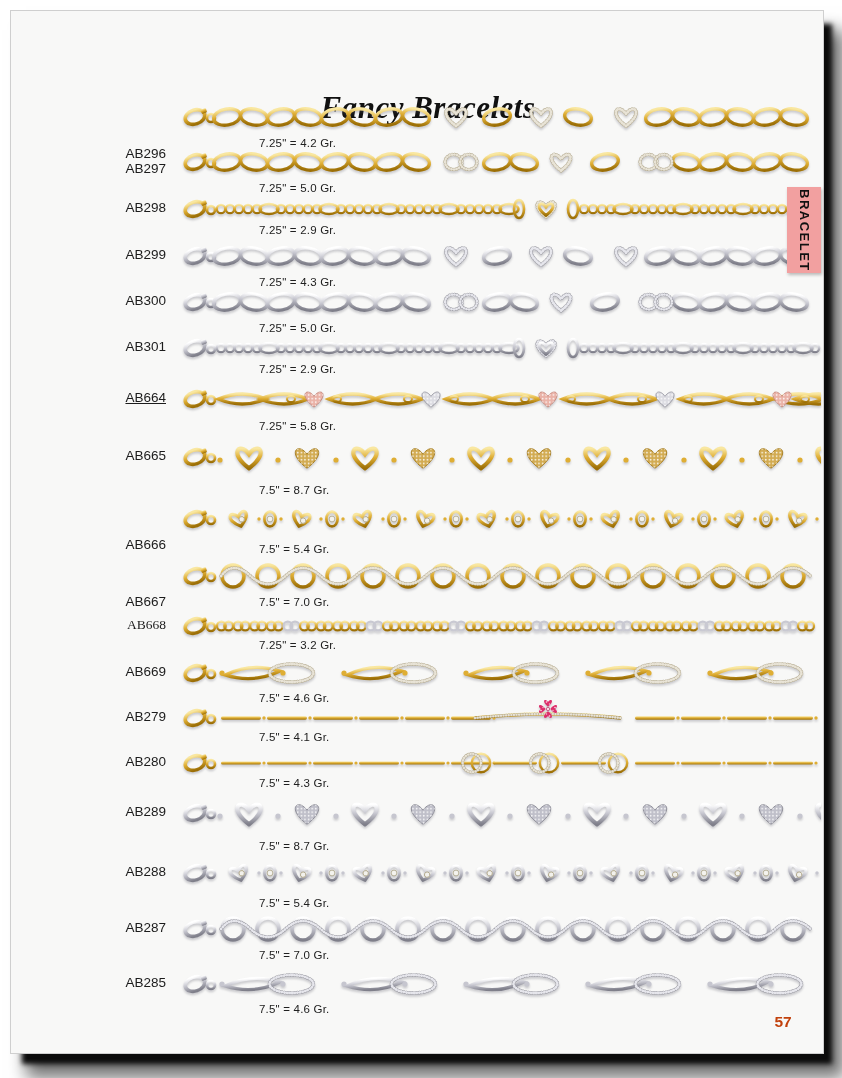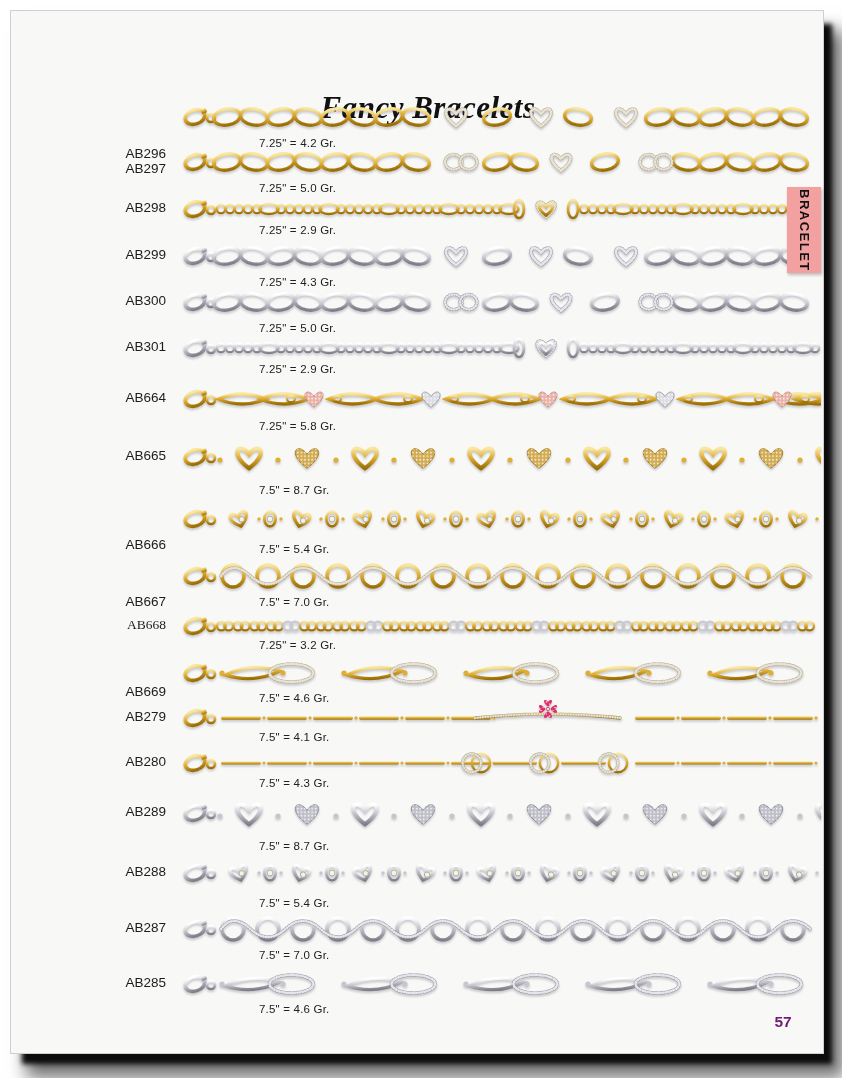--- a/index.html
+++ b/index.html
@@ -15,21 +15,21 @@
         font-size:13.5px;color:#1c1c1c;}
   .spec{position:absolute;left:248px;font-size:11.5px;letter-spacing:0.2px;color:#202020;}
   .blet{position:absolute;left:170px;width:640px;}
   .blet svg{display:block;filter:drop-shadow(0 2.5px 1px rgba(80,80,95,0.28));}
   .side-tab{position:absolute;left:776px;top:176px;width:34px;height:86px;
             display:flex;align-items:center;justify-content:center;
             box-shadow:1px 2px 3px rgba(0,0,0,0.25);}
   .side-tab span{writing-mode:vertical-rl;font-weight:bold;font-size:13px;
                  letter-spacing:1.5px;color:#111;}
   .page-num{position:absolute;left:752px;top:1002px;width:40px;text-align:center;
-            font-weight:bold;font-size:15.5px;color:#701a75;}
+            font-weight:bold;font-size:15.5px;color:#c2410c;}
 </style>
 </head>
 <body>
 
 <div class="page" style="background: rgb(248, 248, 247);">
   <h1 class="title">Fancy Bracelets</h1>
   <div id="rows">
       <div>
         <div class="code" style="top: 97px; margin-top: 38px;">AB296</div>
         <div class="blet" style="top: 87px;">
@@ -364,21 +364,21 @@
             <ellipse cx="338" cy="14" rx="5" ry="9" fill="none" stroke="url(#AB301-g)" stroke-width="2.6"></ellipse>
             <ellipse cx="392" cy="14" rx="5" ry="9" fill="none" stroke="url(#AB301-g)" stroke-width="2.6"></ellipse>
             <path d="M 365 22.1 C 348.9 10.2 357.9 1.4 365 11.3 C 372.1 1.4 381.2 10.2 365 22.1 Z" fill="none" stroke="#97979f" stroke-width="3.5" stroke-dasharray="0.1 2.5" stroke-linecap="round"></path>
             <path d="M 365 22.1 C 348.9 10.2 357.9 1.4 365 11.3 C 372.1 1.4 381.2 10.2 365 22.1 Z" fill="none" stroke="#e6e6ec" stroke-width="2.6" stroke-dasharray="0.1 2.5" stroke-linecap="round"></path>
             <path d="M 365 20.5 C 352.7 11.4 359.5 4.6 365 12.1 C 370.5 4.6 377.4 11.4 365 20.5 Z" fill="none" stroke="url(#AB301-g)" stroke-width="2.8"></path>
           </svg>
         </div>
         <div class="spec" style="top: 352px;">7.25" = 2.9 Gr.</div>
       </div>
       <div>
-        <div class="code" style="top: 379px;">AB664</div>
+        <div class="code" style="top: 379px; text-decoration: underline;">AB664</div>
         <div class="blet" style="top: 368px;">
           <svg width="640" height="40" viewBox="0 0 640 40">
             <defs>
               <linearGradient id="AB664-g" x1="0" y1="0" x2="0" y2="1">
                 <stop offset="0" stop-color="#f9e7a0"></stop>
                 <stop offset="0.45" stop-color="#dfae34"></stop>
                 <stop offset="1" stop-color="#9c6f06"></stop>
               </linearGradient>
               <pattern id="AB664-dt" width="3.6" height="3.6" patternUnits="userSpaceOnUse">
                 <circle cx="1.6" cy="1.6" r="0.85" fill="rgba(255,255,255,0.9)"></circle>
@@ -699,21 +699,21 @@
             <circle cx="595.4" cy="12" r="4.4" fill="none" stroke="url(#AB668-g)" stroke-width="2.2"></circle>
             <circle cx="604.8" cy="12" r="4.4" fill="none" stroke="#c9c9d2" stroke-width="2.2"></circle>
             <circle cx="612" cy="12" r="4.4" fill="none" stroke="#c9c9d2" stroke-width="2.2"></circle>
             <circle cx="621.4" cy="12" r="4.4" fill="none" stroke="url(#AB668-g)" stroke-width="2.2"></circle>
             <circle cx="628.6" cy="12" r="4.4" fill="none" stroke="url(#AB668-g)" stroke-width="2.2"></circle>
           </svg>
         </div>
         <div class="spec" style="top: 628px;">7.25" = 3.2 Gr.</div>
       </div>
       <div>
-        <div class="code" style="top: 653px; margin-top: 20px;">AB669</div>
+        <div class="code" style="top: 653px;">AB669</div>
         <div class="blet" style="top: 644px;">
           <svg width="640" height="36" viewBox="0 0 640 36">
             <defs>
               <linearGradient id="AB669-g" x1="0" y1="0" x2="0" y2="1">
                 <stop offset="0" stop-color="#f9e7a0"></stop>
                 <stop offset="0.45" stop-color="#dfae34"></stop>
                 <stop offset="1" stop-color="#9c6f06"></stop>
               </linearGradient>
               <pattern id="AB669-dt" width="3.6" height="3.6" patternUnits="userSpaceOnUse">
                 <circle cx="1.6" cy="1.6" r="0.85" fill="rgba(255,255,255,0.9)"></circle>

